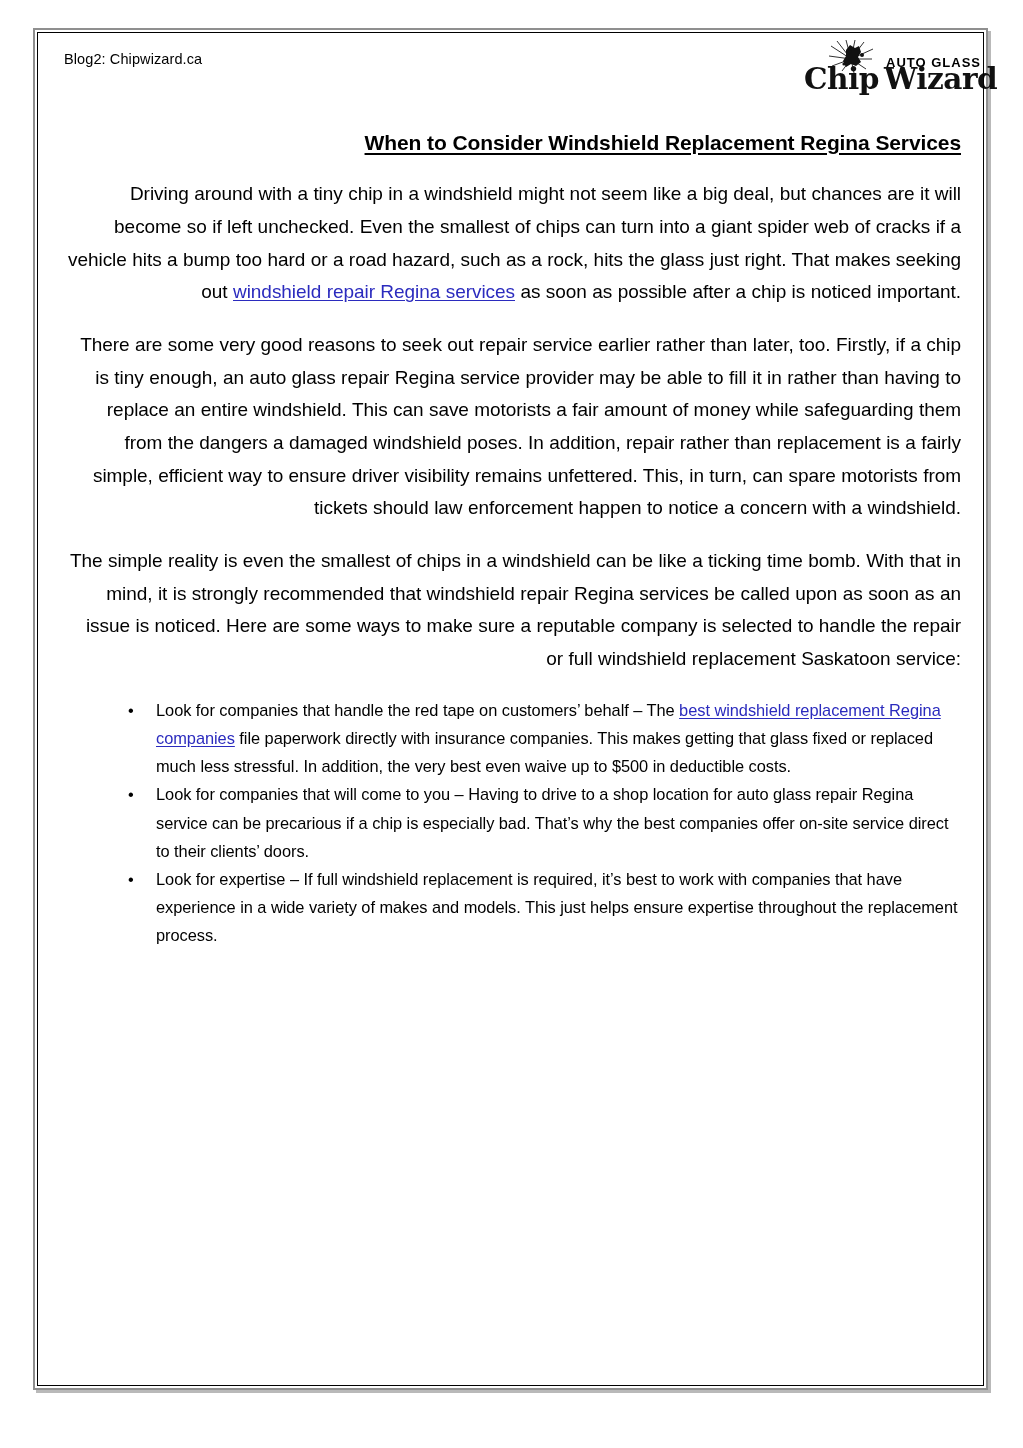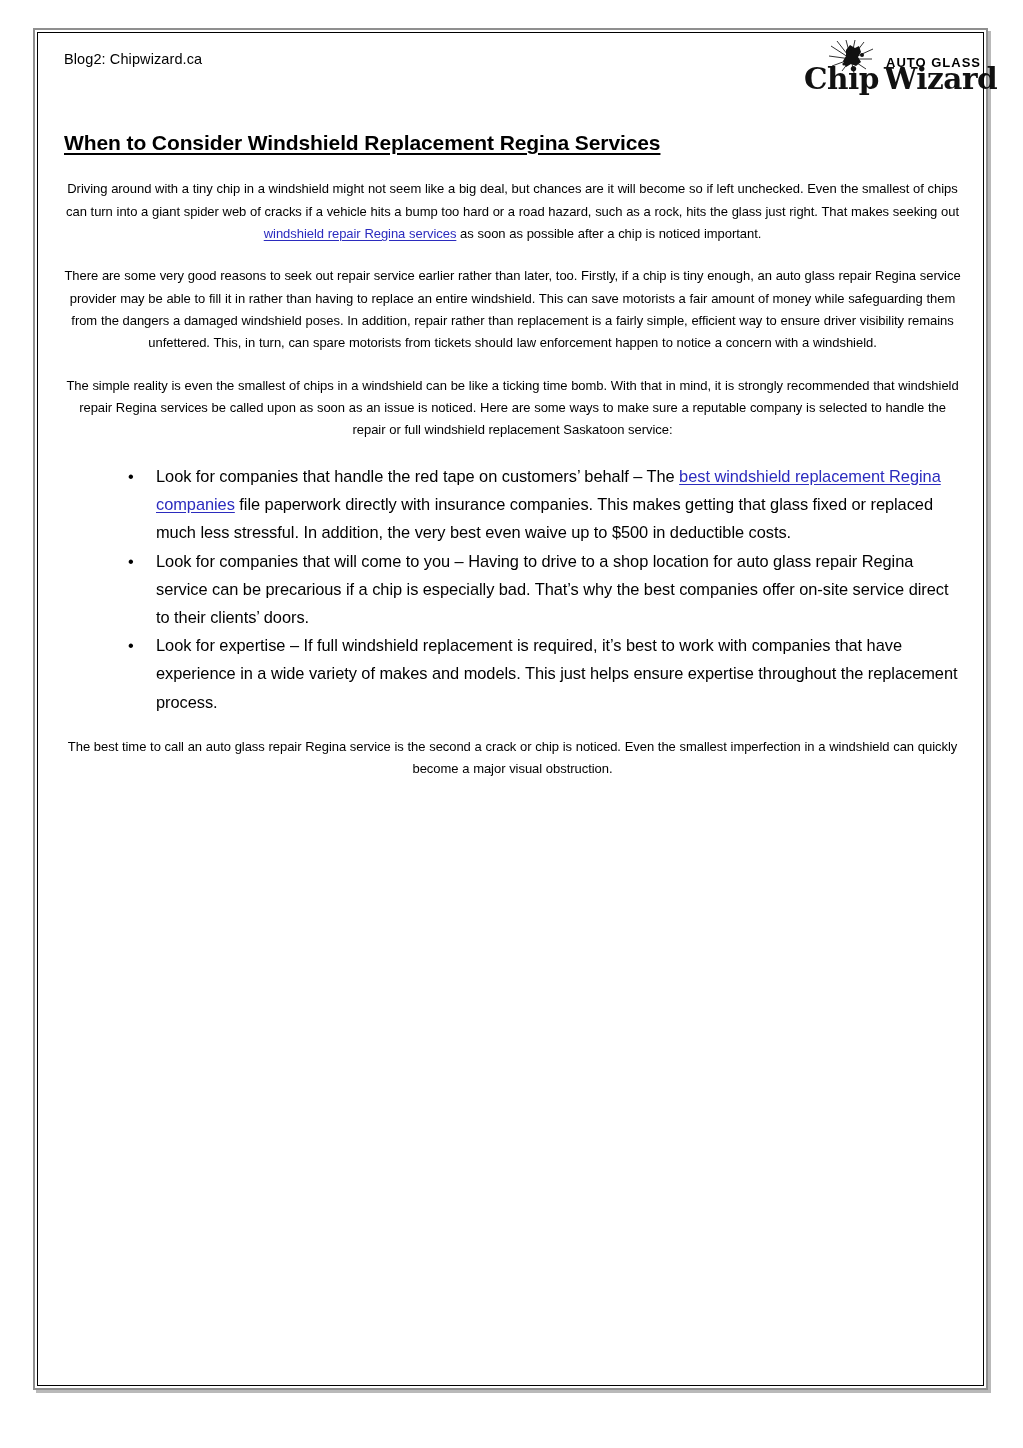--- a/index.html
+++ b/index.html
@@ -116,34 +116,34 @@
   
   .content {
     position: absolute;
     left: 29px;
     top: 100px;
     width: 897px;
   }
 
   h1.doc-title {
     margin: 0 0 22px 0;
-    text-align: left;
+    text-align: right;
     font-size: 21px;
     font-weight: bold;
     line-height: 1.25;
     text-decoration: underline;
     text-underline-offset: 3px;
     letter-spacing: -0.1px;
   }
 
   p.para {
     margin: 0 0 20px 0;
-    font-size: 13px;
+    font-size: 19px;
     line-height: 1.72;
-    text-align: center;
+    text-align: right;
     letter-spacing: -0.05px;
     word-spacing: 0.2px;
   }
 
   ul.bullets {
     margin: 0 0 20px 0;
     padding: 0 0 0 0;
     list-style: none;
   }
   ul.bullets > li {
@@ -217,19 +217,18 @@
         <p class="para">There are some very good reasons to seek out repair service earlier rather than later, too. Firstly, if a chip is tiny enough, an auto glass repair Regina service provider may be able to fill it in rather than having to replace an entire windshield. This can save motorists a fair amount of money while safeguarding them from the dangers a damaged windshield poses. In addition, repair rather than replacement is a fairly simple, efficient way to ensure driver visibility remains unfettered. This, in turn, can spare motorists from tickets should law enforcement happen to notice a concern with a windshield.</p>
 
         <p class="para">The simple reality is even the smallest of chips in a windshield can be like a ticking time bomb. With that in mind, it is strongly recommended that windshield repair Regina services be called upon as soon as an issue is noticed. Here are some ways to make sure a reputable company is selected to handle the repair or full windshield replacement Saskatoon service:</p>
 
         <ul class="bullets">
           <li><span class="bullet-dot">•</span><span>Look for companies that handle the red tape on customers’ behalf – The </span><a class="doclink" href="#">best windshield replacement Regina companies</a><span> file paperwork directly with insurance companies. This makes getting that glass fixed or replaced much less stressful. In addition, the very best even waive up to $500 in deductible costs.</span></li>
           <li><span class="bullet-dot">•</span><span>Look for companies that will come to you – Having to drive to a shop location for auto glass repair Regina service can be precarious if a chip is especially bad. That’s why the best companies offer on-site service direct to their clients’ doors.</span></li>
           <li><span class="bullet-dot">•</span><span>Look for expertise – If full windshield replacement is required, it’s best to work with companies that have experience in a wide variety of makes and models. This just helps ensure expertise throughout the replacement process.</span></li>
         </ul>
 
-        <p class="para">The best time to call an auto glass repair Regina service is the second a crack or chip is noticed. Even the smallest imperfection in a windshield can quickly become a major visual obstruction.</p>
 
       </div>
 
     </div>
   </div>
 </div>
 
 </body></html>

